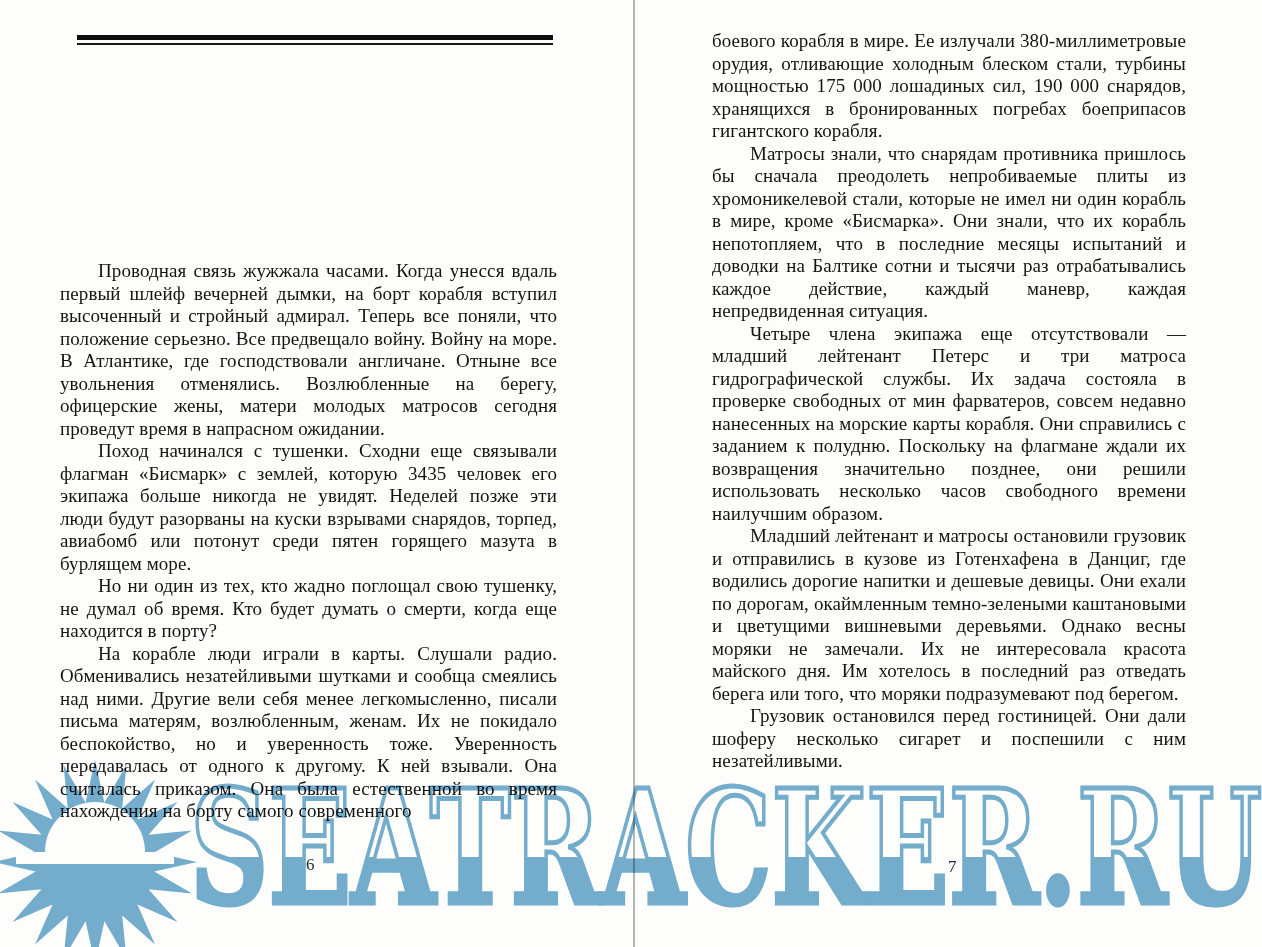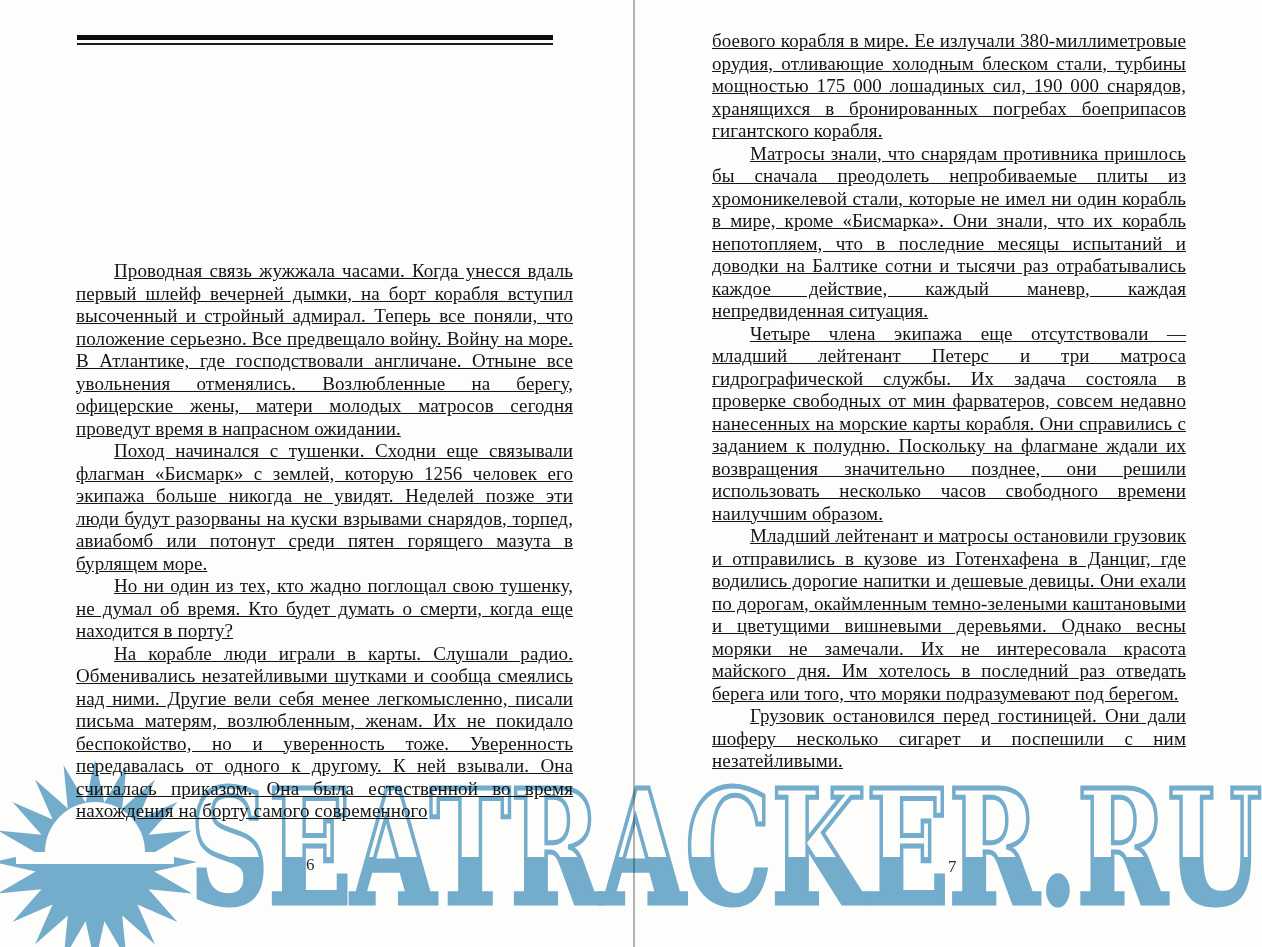--- a/index.html
+++ b/index.html
@@ -43,32 +43,31 @@
     height: 2px;
     background: #1a1a1a;
   }
 
   .text-col {
     position: absolute;
     text-align: justify;
     font-size: 19px;
     line-height: 22.5px;
     letter-spacing: 0.1px;
-    text-decoration: underline;
   }
   .text-col p {
     margin: 0;
     text-indent: 38px;
   }
   .text-col p.no-indent {
     text-indent: 0;
   }
 
   #left-text {
-    left: 76px;
+    left: 60px;
     top: 260px;
     width: 497px;
   }
   #right-text {
     left: 712px;
     top: 30px;
     width: 474px;
   }
 
   .page-number {
@@ -103,21 +102,21 @@
   <div class="divider"></div>
 
   <div>
     <div class="top-rule">
       <div class="thick"></div>
       <div class="thin"></div>
     </div>
 
     <div class="text-col" id="left-text">
       <p>Проводная связь жужжала часами. Когда унесся вдаль первый шлейф вечерней дымки, на борт корабля вступил высоченный и стройный адмирал. Теперь все поняли, что положение серьезно. Все предвещало войну. Войну на море. В Атлантике, где господствовали англичане. Отныне все увольнения отменялись. Возлюбленные на берегу, офицерские жены, матери молодых матросов сегодня проведут время в напрасном ожидании.</p>
-      <p>Поход начинался с тушенки. Сходни еще связывали флагман «Бисмарк» с землей, которую 1256 человек его экипажа больше никогда не увидят. Неделей позже эти люди будут разорваны на куски взрывами снарядов, торпед, авиабомб или потонут среди пятен горящего мазута в бурлящем море.</p>
+      <p>Поход начинался с тушенки. Сходни еще связывали флагман «Бисмарк» с землей, которую 3435 человек его экипажа больше никогда не увидят. Неделей позже эти люди будут разорваны на куски взрывами снарядов, торпед, авиабомб или потонут среди пятен горящего мазута в бурлящем море.</p>
       <p>Но ни один из тех, кто жадно поглощал свою тушенку, не думал об время. Кто будет думать о смерти, когда еще находится в порту?</p>
       <p>На корабле люди играли в карты. Слушали радио. Обменивались незатейливыми шутками и сообща смеялись над ними. Другие вели себя менее легкомысленно, писали письма матерям, возлюбленным, женам. Их не покидало беспокойство, но и уверенность тоже. Уверенность передавалась от одного к другому. К ней взывали. Она считалась приказом. Она была естественной во время нахождения на борту самого современного</p>
     </div>
 
     <div class="page-number" id="page-num-left">6</div>
   </div>
 
   <div>
     <div class="text-col" id="right-text">
       <p class="no-indent">боевого корабля в мире. Ее излучали 380-миллиметровые орудия, отливающие холодным блеском стали, турбины мощностью 175&nbsp;000 лошадиных сил, 190&nbsp;000 снарядов, хранящихся в бронированных погребах боеприпасов гигантского корабля.</p>

